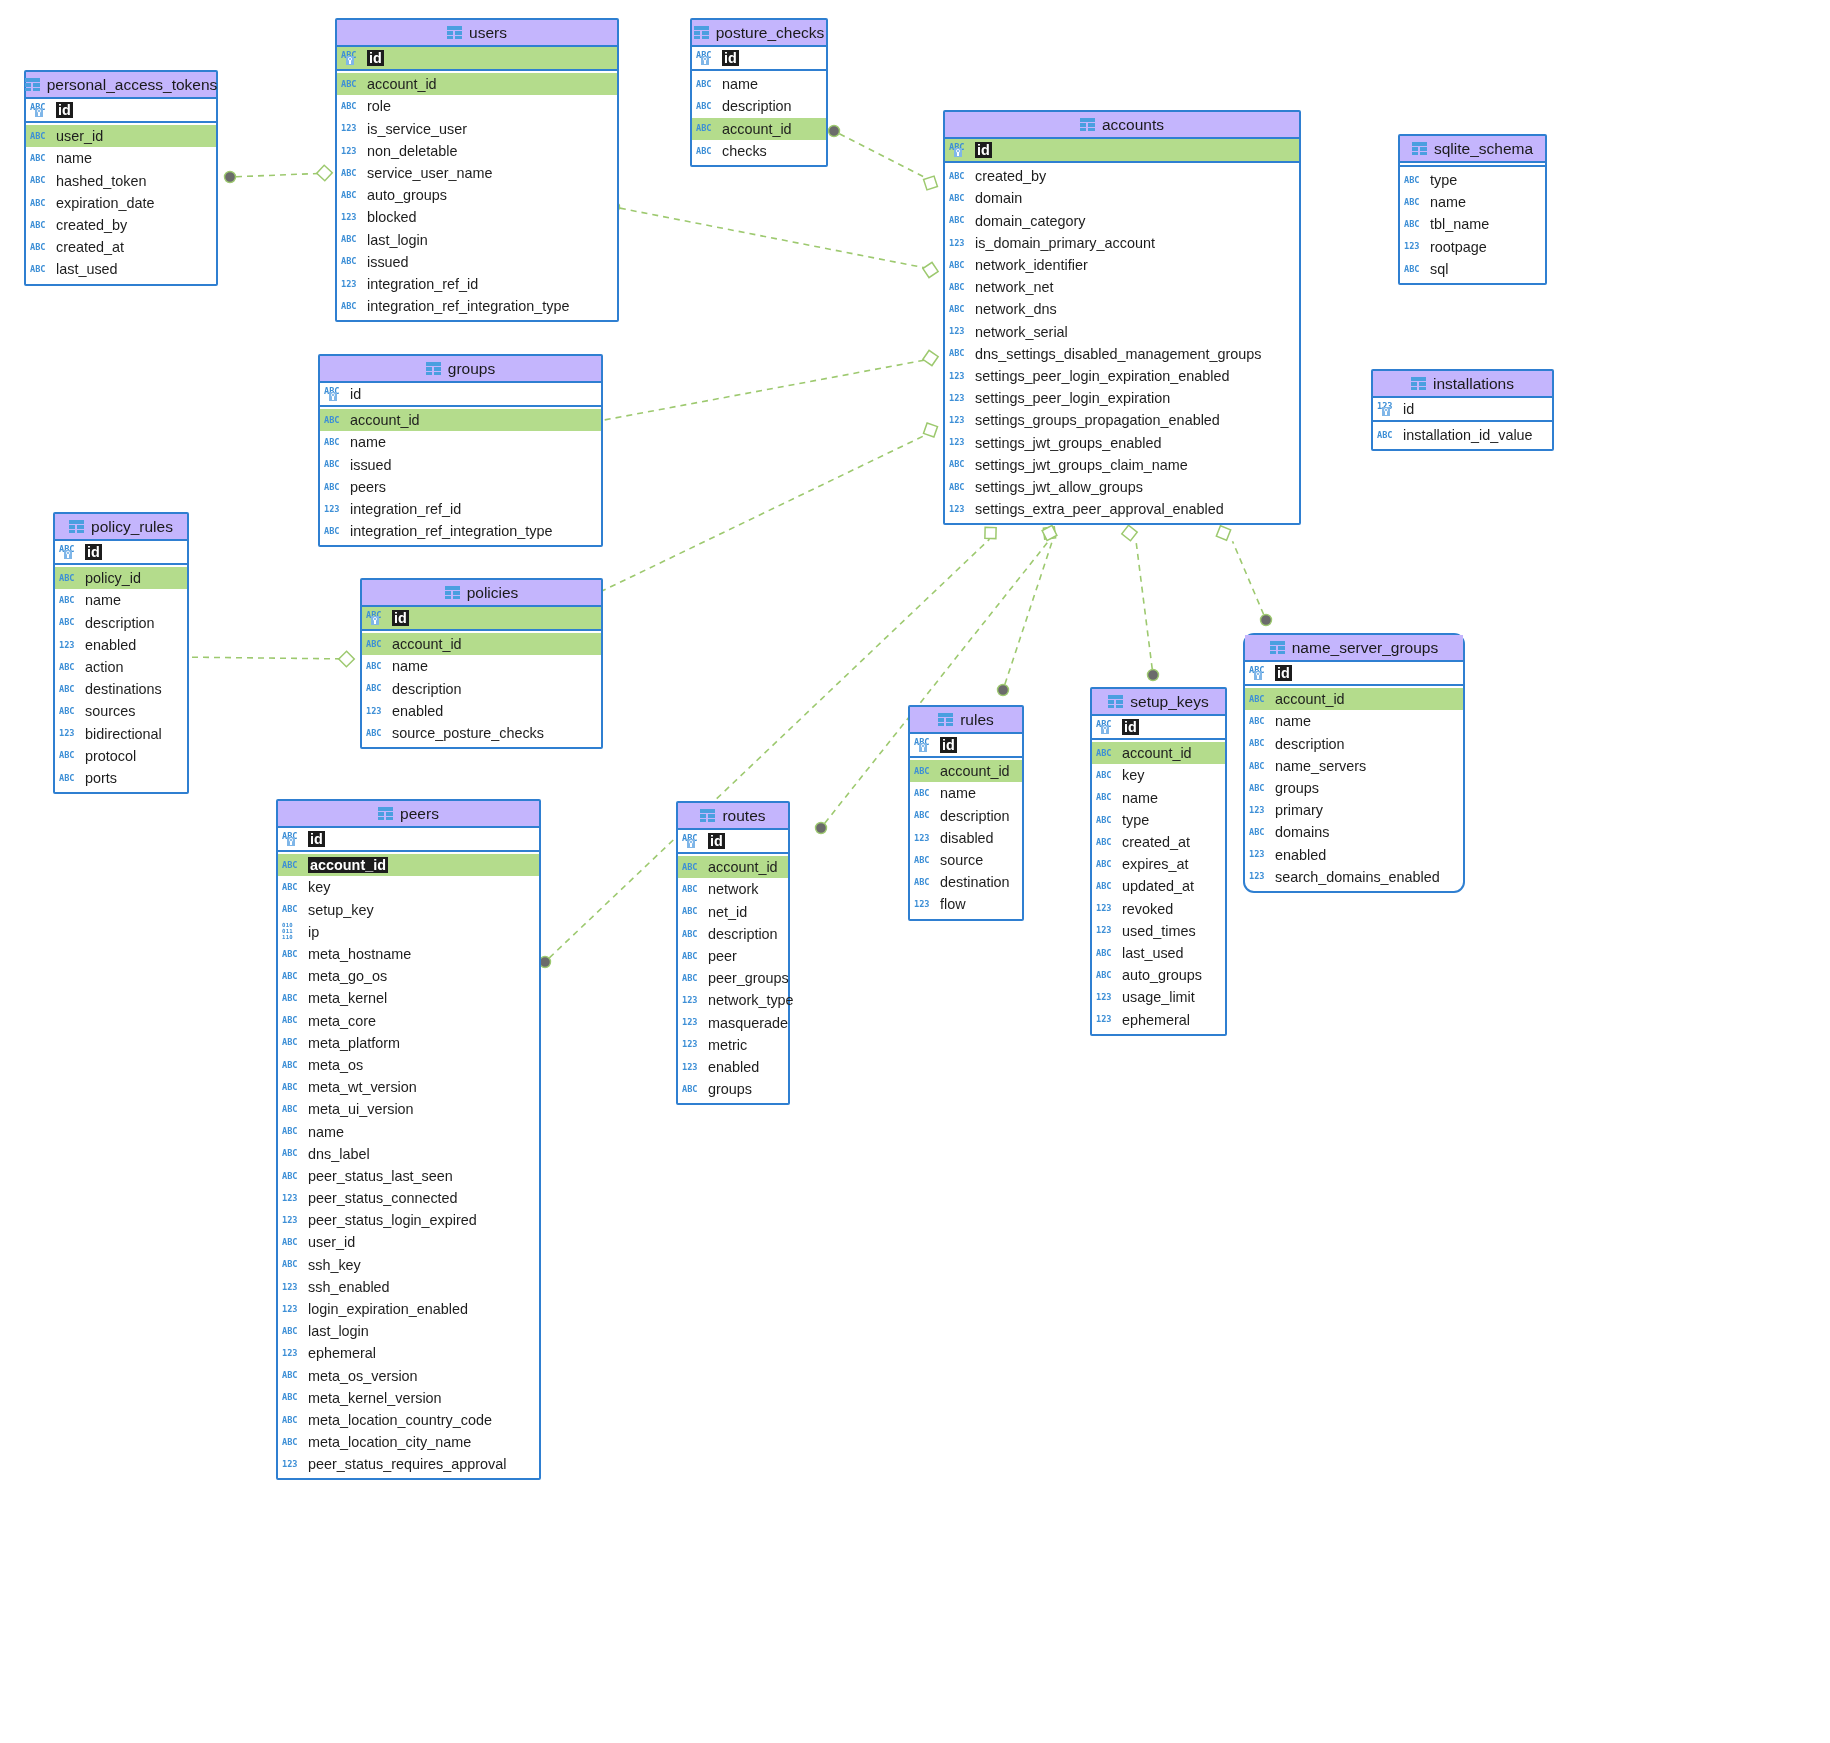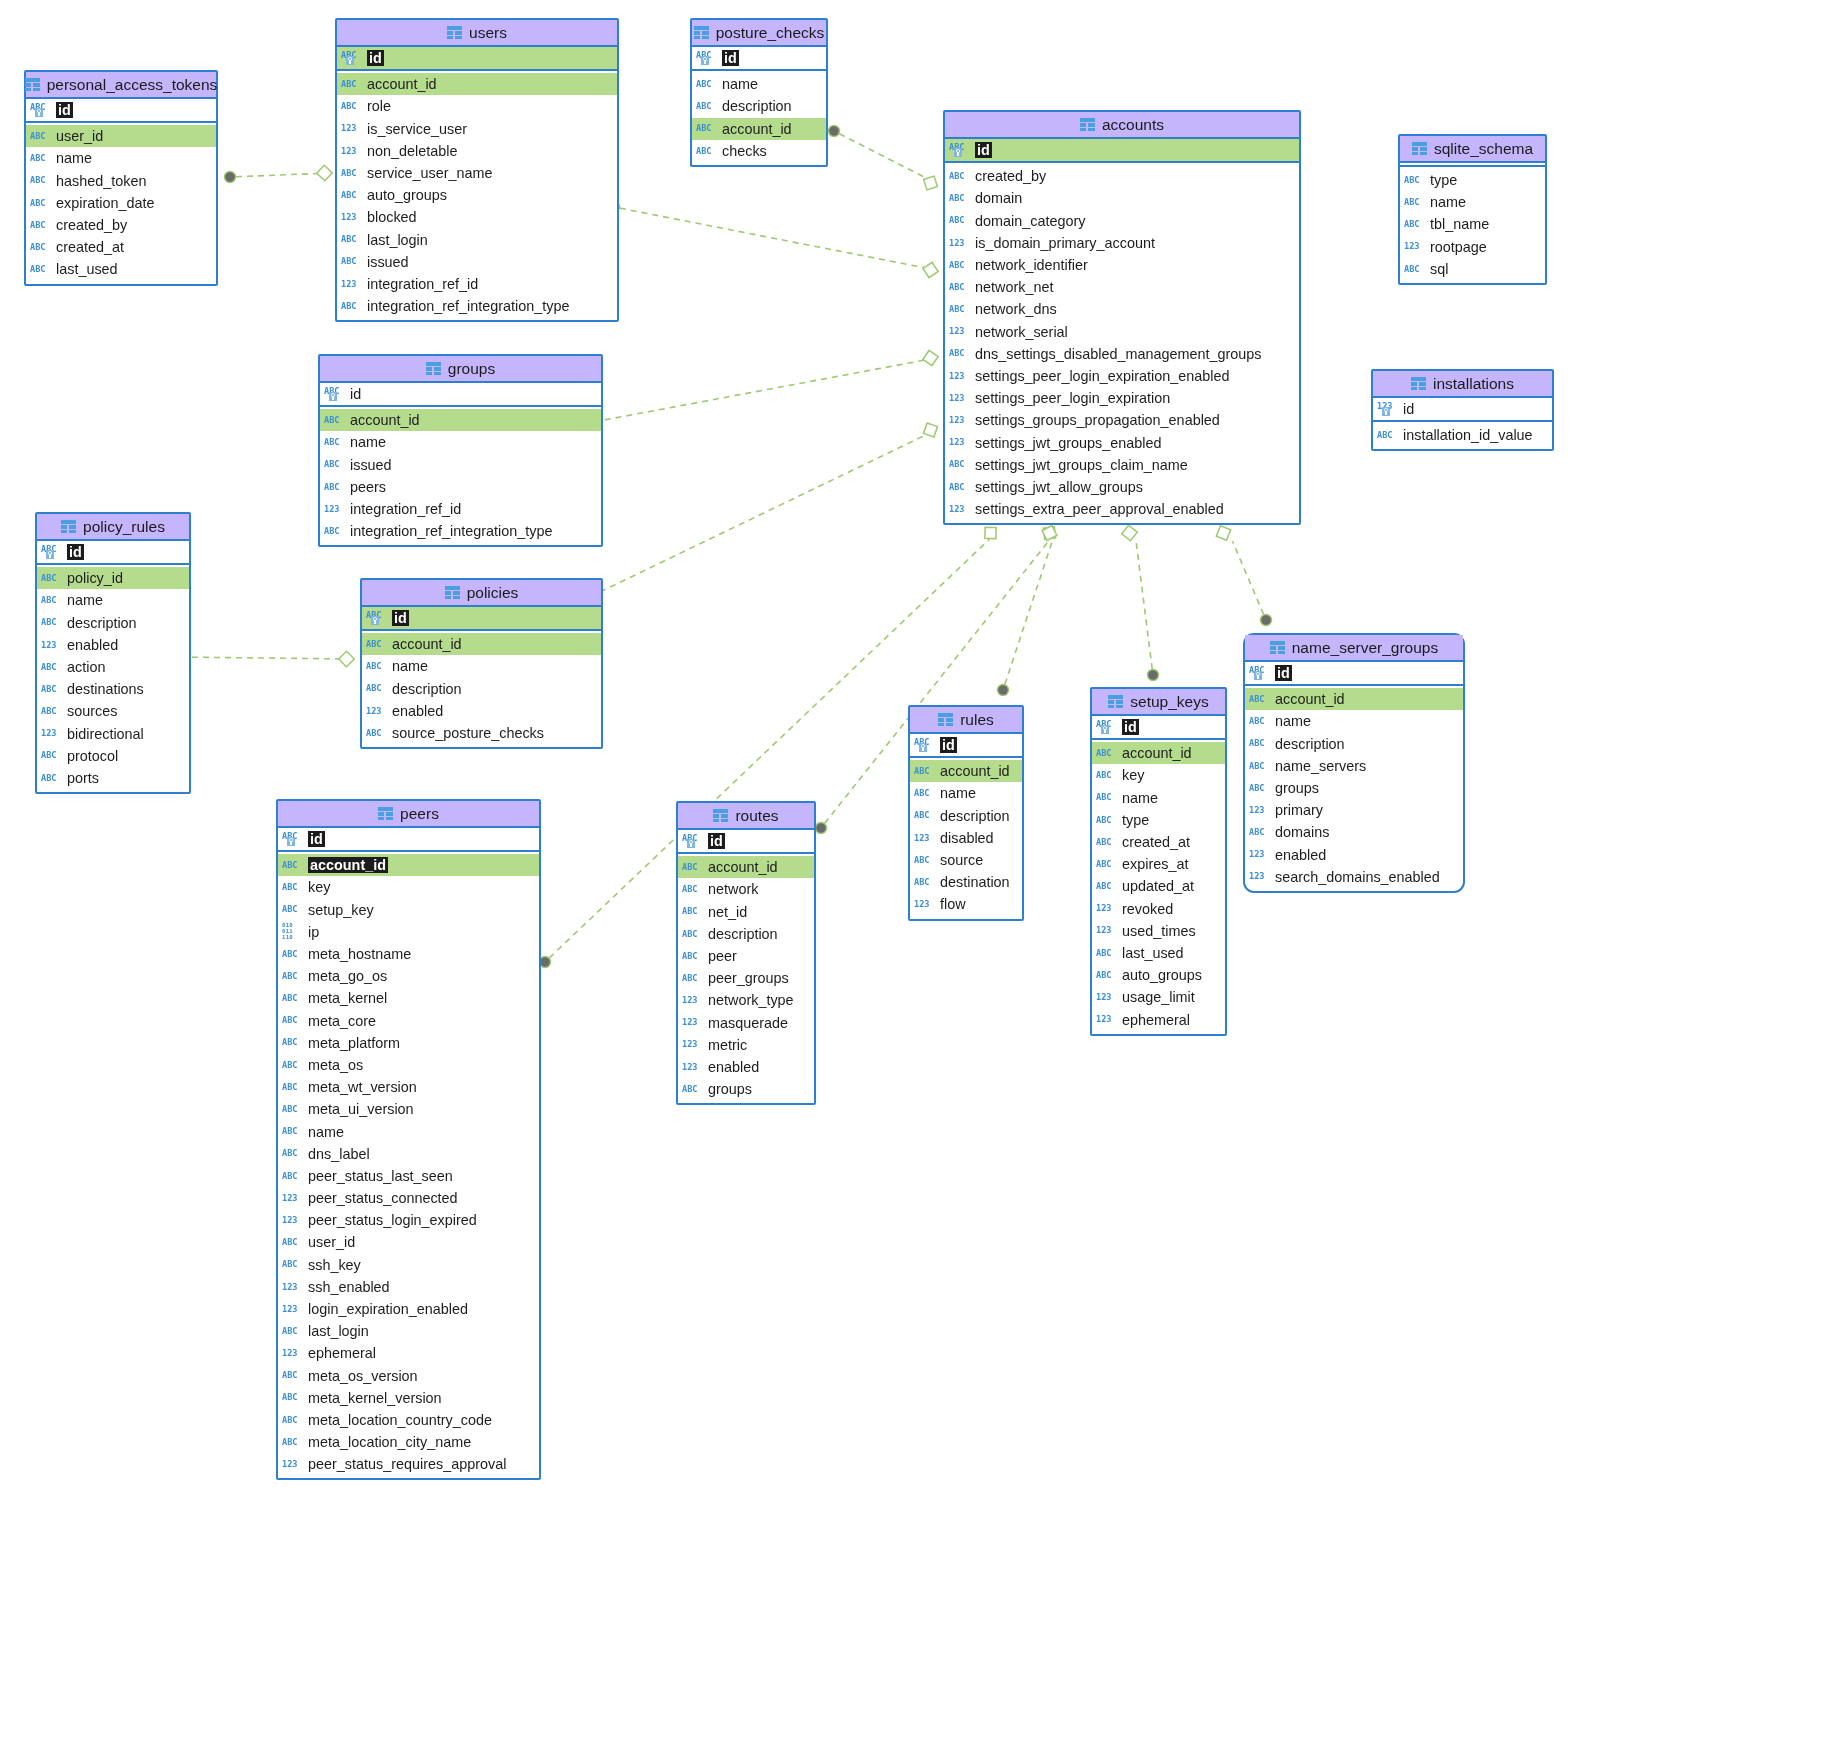--- a/index.html
+++ b/index.html
@@ -546,21 +546,21 @@
           <div class="row">
             <span class="type">123</span>
             <span class="fieldname">integration_ref_id</span>
           </div>
           <div class="row">
             <span class="type">ABC</span>
             <span class="fieldname">integration_ref_integration_type</span>
           </div>
         </div>
       </div>
-      <div class="tbl" style="left: 35px; top: 512px; width: 156px;">
+      <div class="tbl" style="left: 53px; top: 512px; width: 136px;">
         <div class="tbl-head">
           <span class="tbl-icon">
             <i class="fr"></i>
             <i class="c1"></i>
             <i class="c2"></i>
             <i class="c3"></i>
             <i class="c4"></i>
           </span>
           <span>policy_rules</span>
         </div>
@@ -787,21 +787,21 @@
           <div class="row">
             <span class="type">ABC</span>
             <span class="fieldname">meta_location_city_name</span>
           </div>
           <div class="row">
             <span class="type">123</span>
             <span class="fieldname">peer_status_requires_approval</span>
           </div>
         </div>
       </div>
-      <div class="tbl" style="left: 676px; top: 801px; width: 140px;">
+      <div class="tbl" style="left: 676px; top: 801px; width: 114px;">
         <div class="tbl-head">
           <span class="tbl-icon">
             <i class="fr"></i>
             <i class="c1"></i>
             <i class="c2"></i>
             <i class="c3"></i>
             <i class="c4"></i>
           </span>
           <span>routes</span>
         </div>

